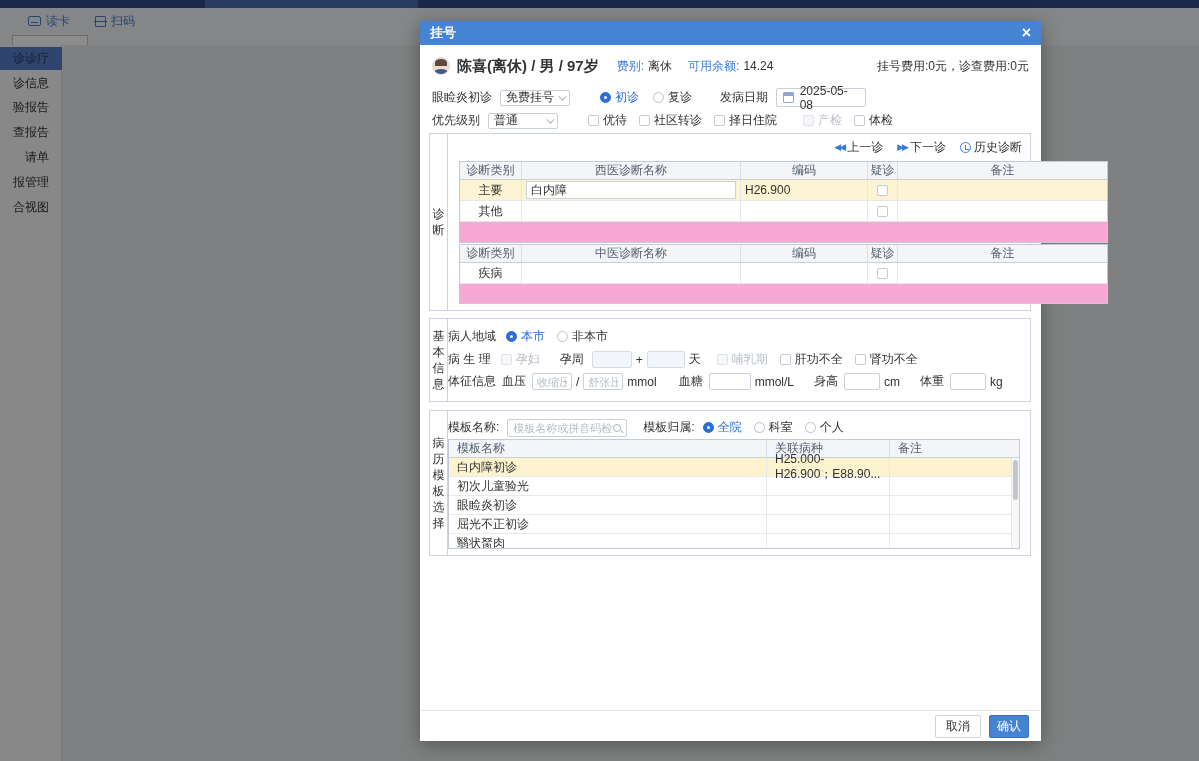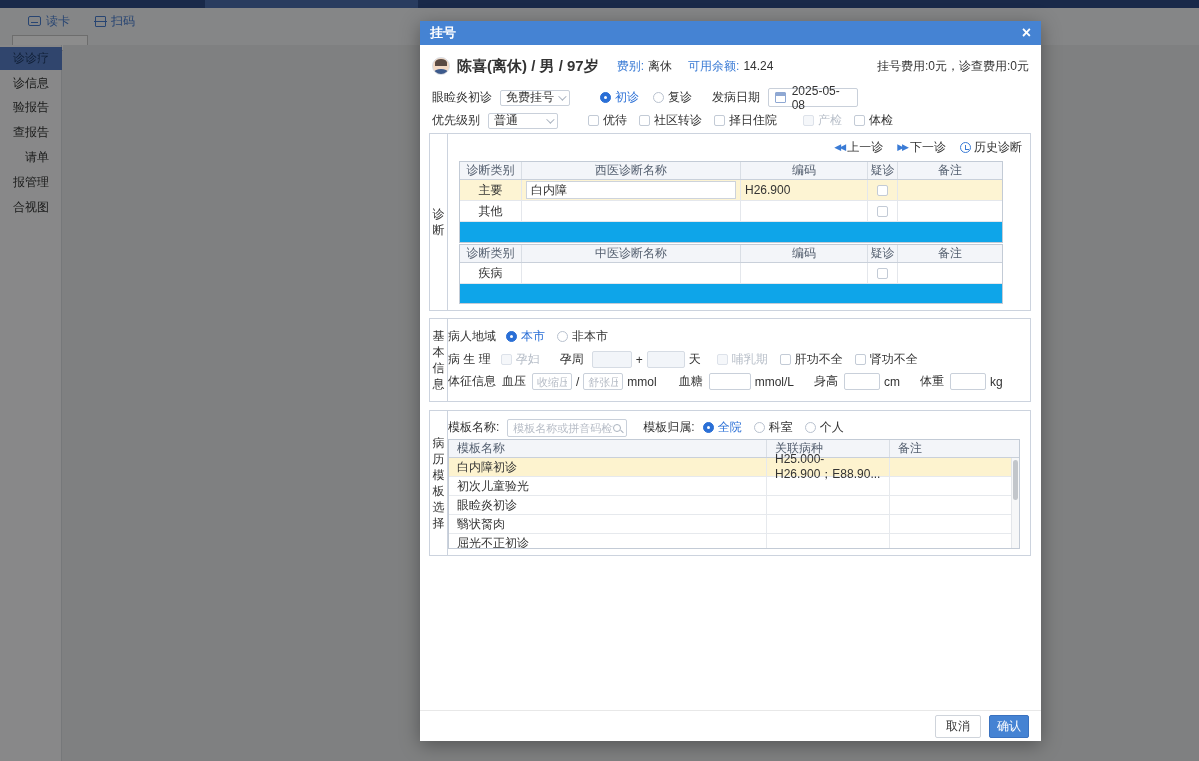--- a/index.html
+++ b/index.html
@@ -60,21 +60,21 @@
   .group { position:absolute; left:9px; width:602px; border:1px solid #ccd3de; display:flex; background:#fff; }
   .glabel { width:18px; border-right:1px solid #ccd3de; display:flex; align-items:center; justify-content:center; text-align:center; word-break:break-all; line-height:16px; color:#333; padding:0 3px; flex:none; }
   .gcontent { flex:1; position:relative; }
 
   .diag-links { position:absolute; top:5px; right:8px; display:flex; align-items:center; gap:14px; }
   .dlink { display:flex; align-items:center; gap:3px; color:#333; cursor:pointer; }
   .tri { color:#3a7bd5; font-size:9px; letter-spacing:-2px; line-height:1; }
   .icon-clock { width:11px; height:11px; border:1px solid #3a7bd5; border-radius:50%; position:relative; }
   .icon-clock::after { content:""; position:absolute; left:4px; top:2px; width:3px; height:4px; border-left:1px solid #3a7bd5; border-bottom:1px solid #3a7bd5; }
 
-  .dtable { position:absolute; left:11px; width:544px; border:1px solid #c3cbd6; background:#0ea5e9; overflow:hidden; }
+  .dtable { position:absolute; left:11px; width:649px; border:1px solid #c3cbd6; background:#f9a8d4; overflow:hidden; }
   .dt-head { display:flex; height:18px; background:#f3f5f9; border-bottom:1px solid #c9d0da; }
   .dt-head .c { border-right:1px solid #d9dee5; display:flex; align-items:center; justify-content:center; color:#556070; }
   .dt-row { display:flex; height:21px; border-bottom:1px solid #e4e7ec; background:#fff; }
   .dt-row .c { border-right:1px solid #e4e7ec; display:flex; align-items:center; padding:0 4px; }
   .dt-row .c.ctr { justify-content:center; }
   .dt-row.hl { background:#fdf4d3; }
   .c1{width:62px;flex:none;} .c2{width:219px;flex:none;} .c3{width:127px;flex:none;} .c4{width:30px;flex:none;} .c5{flex:1;border-right:none !important;}
   .cell-input { width:100%; height:18px; border:1px solid #cdd3dc; background:#fff; padding:0 4px; font-size:12px; color:#333; }
 
   .b-row { position:absolute; left:0; right:8px; height:19px; display:flex; align-items:center; }
@@ -155,21 +155,21 @@
   <div class="m-row" style="top:67px;">
     <span class="f-label">眼睑炎初诊</span>
     <div class="sel-box">
       <span class="txt">免费挂号</span>
       <span class="caret"></span>
     </div>
     <span class="radio on" style="margin-left:30px;"></span>
     <span class="rlabel sel">初诊</span>
     <span class="radio" style="margin-left:14px;"></span>
     <span class="rlabel">复诊</span>
-    <span class="f-label" style="margin-left:20px;">发病日期</span>
+    <span class="f-label" style="margin-left:28px;">发病日期</span>
     <div class="date-box">
       <span class="icon-cal"></span>
       <span>2025-05-08</span>
     </div>
   </div>
 
   <div class="m-row" style="top:90px;">
     <span class="f-label">优先级别</span>
     <div class="sel-box">
       <span class="txt">普通</span>
@@ -335,26 +335,26 @@
           <span class="c t1">初次儿童验光</span>
           <span class="c t2"></span>
           <span class="c t3"></span>
         </div>
         <div class="tt-row">
           <span class="c t1">眼睑炎初诊</span>
           <span class="c t2"></span>
           <span class="c t3"></span>
         </div>
         <div class="tt-row">
+          <span class="c t1">屈光不正初诊</span>
+          <span class="c t2"></span>
+          <span class="c t3"></span>
+        </div>
+        <div class="tt-row">
           <span class="c t1">翳状胬肉</span>
-          <span class="c t2"></span>
-          <span class="c t3"></span>
-        </div>
-        <div class="tt-row">
-          <span class="c t1">屈光不正初诊</span>
           <span class="c t2"></span>
           <span class="c t3"></span>
         </div>
         <div class="tt-scroll">
             <span class="tt-thumb"></span>
           </div>
       </div>
     </div>
   </div>
 

